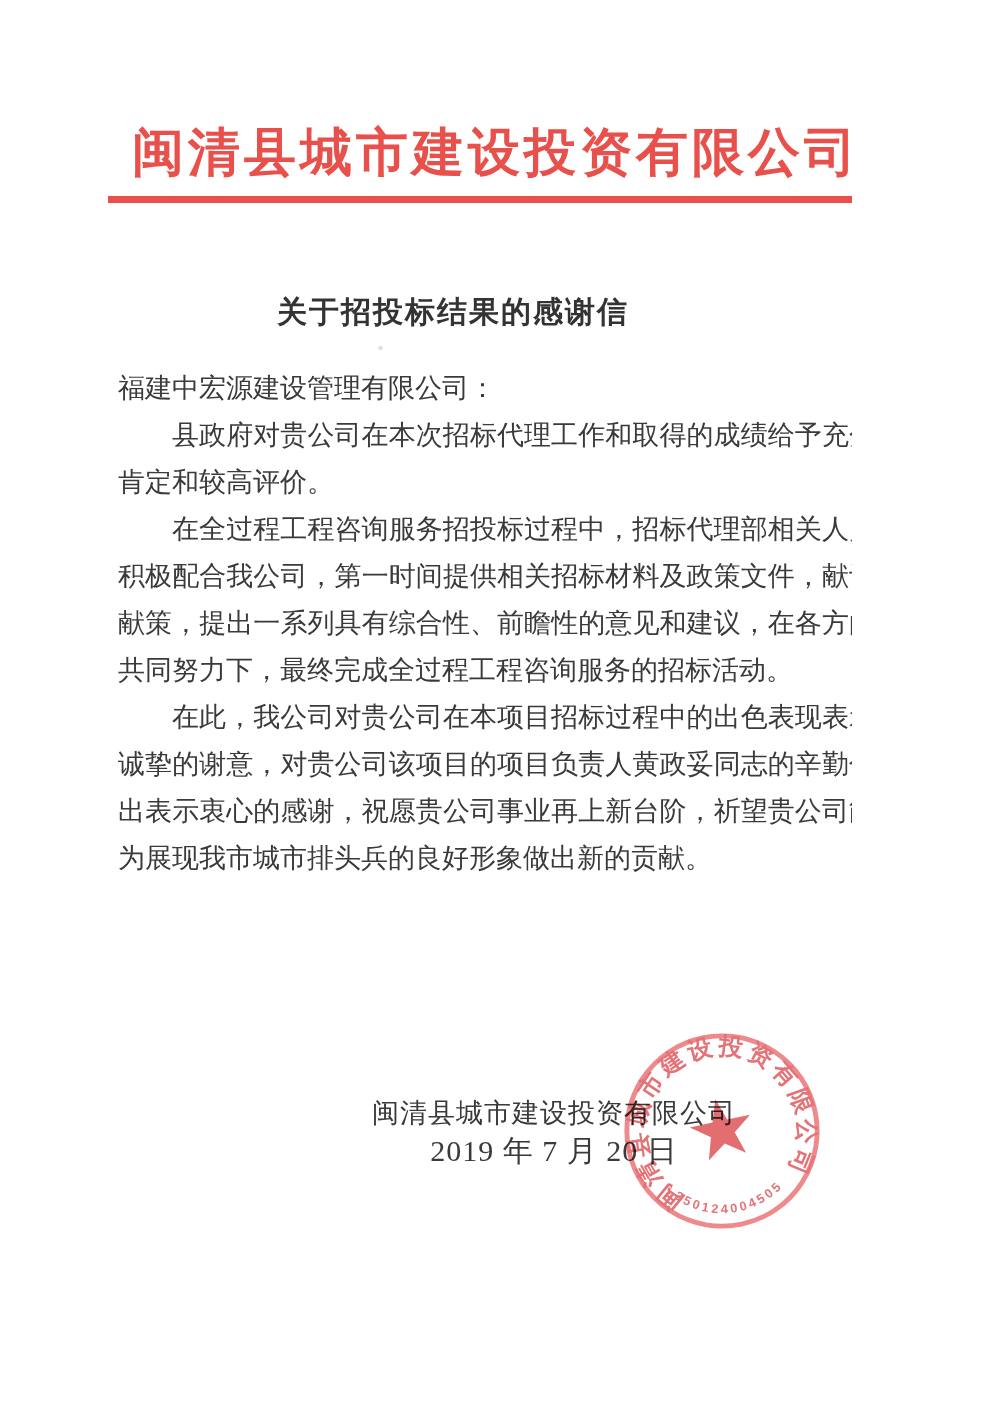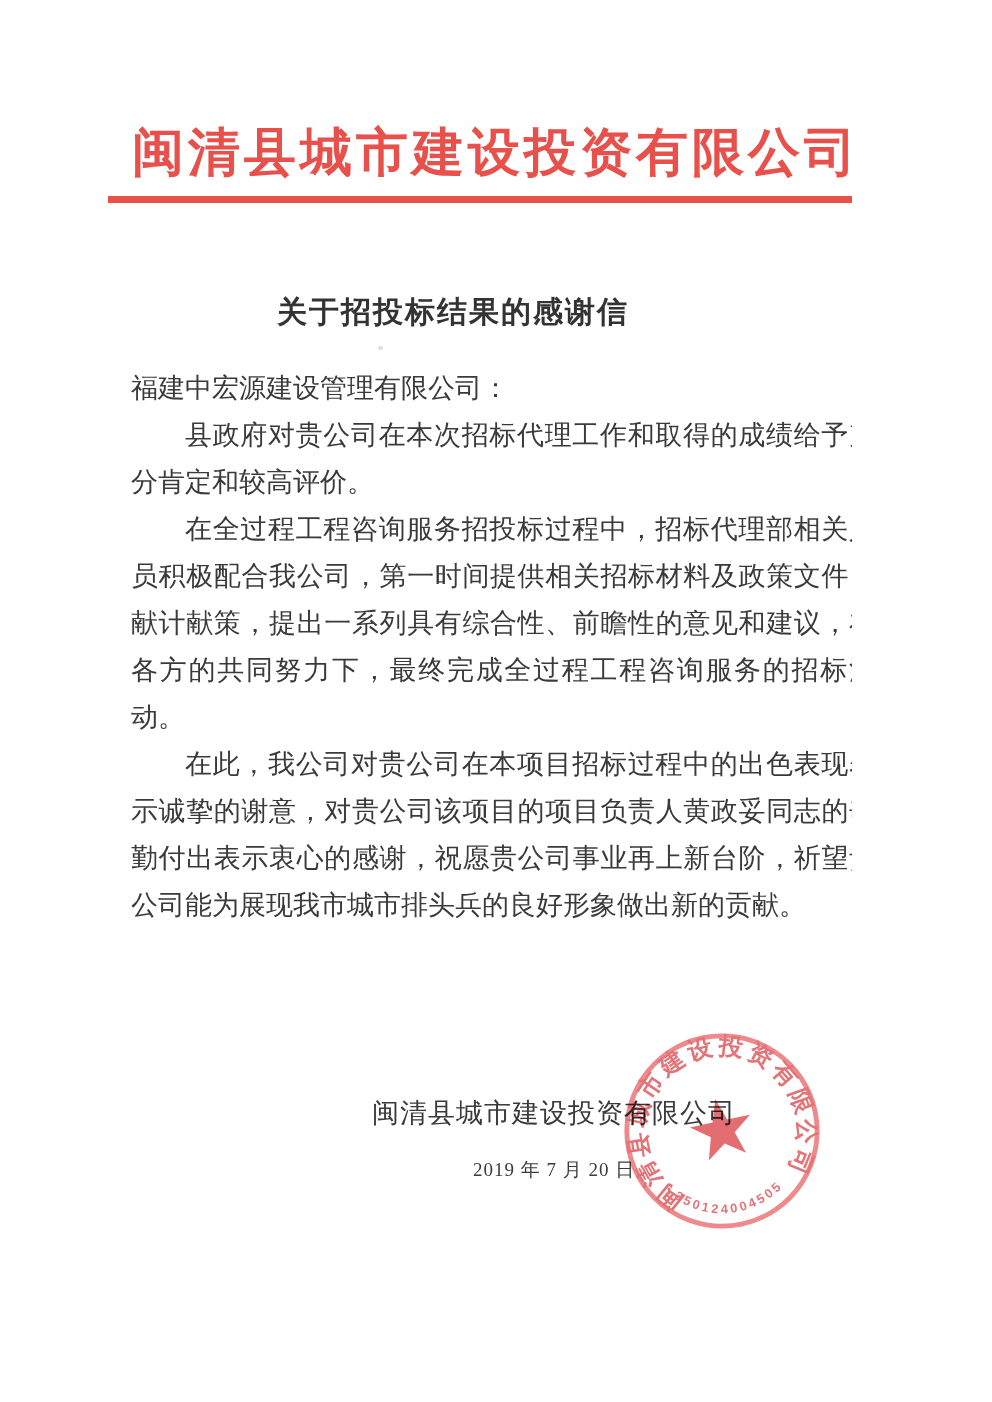--- a/index.html
+++ b/index.html
@@ -49,37 +49,36 @@
   .body-block {
     position: absolute;
     top: 365px;
     left: 118px;
     width: 758px;
     font-size: 27px;
     line-height: 47px;
     color: #3a3a3a;
     text-align: justify;
   }
-  .body-block p { text-indent: 2em; margin-left: 13px; }
+  .body-block p { text-indent: 2em; }
   .body-block .salutation { text-indent: 0; }
   .closing {
     position: absolute;
     top: 1095px;
     right: 116px;
     text-align: center;
     color: #3a3a3a;
   }
   .closing .signature {
     font-size: 27px;
     letter-spacing: 1px;
     white-space: nowrap;
   }
   .closing .date {
-    margin-top: 26px;
-    font-size: 19px;
+    font-size: 30px;
     letter-spacing: 1px;
     white-space: nowrap;
   }
   .seal {
     position: absolute;
     left: 619px;
     top: 1028px;
     width: 206px;
     height: 206px;
     transform: rotate(-12deg);

